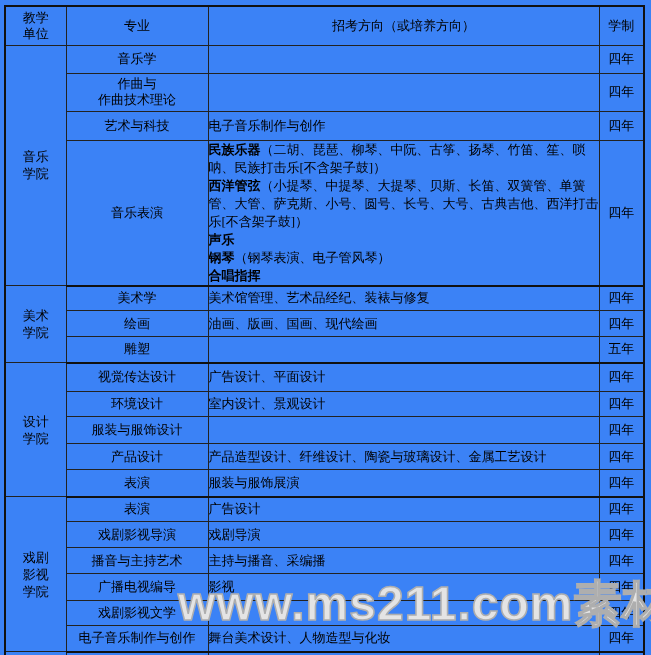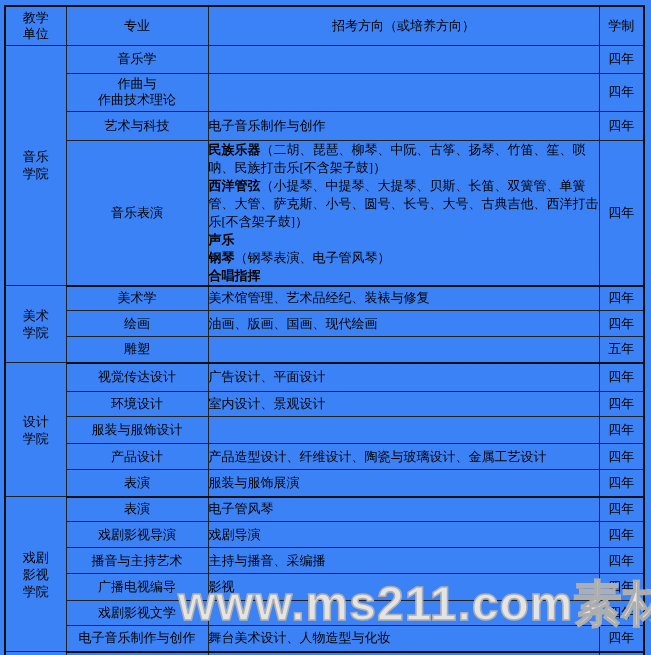--- a/index.html
+++ b/index.html
@@ -191,21 +191,21 @@
 
       <tr style="height:25px">
         <td class="unit" rowspan="6">
           <div>戏剧</div>
           <div>影视</div>
           <div>学院</div>
         </td>
         <td class="c">
             <div>表演</div>
           </td>
-        <td class="dir">电子管风琴</td>
+        <td class="dir">广告设计</td>
         <td class="c">四年</td>
       </tr>
       <tr style="height:26px">
         <td class="c">
             <div>戏剧影视导演</div>
           </td>
         <td class="dir">戏剧导演</td>
         <td class="c">四年</td>
       </tr>
       <tr style="height:26px">

